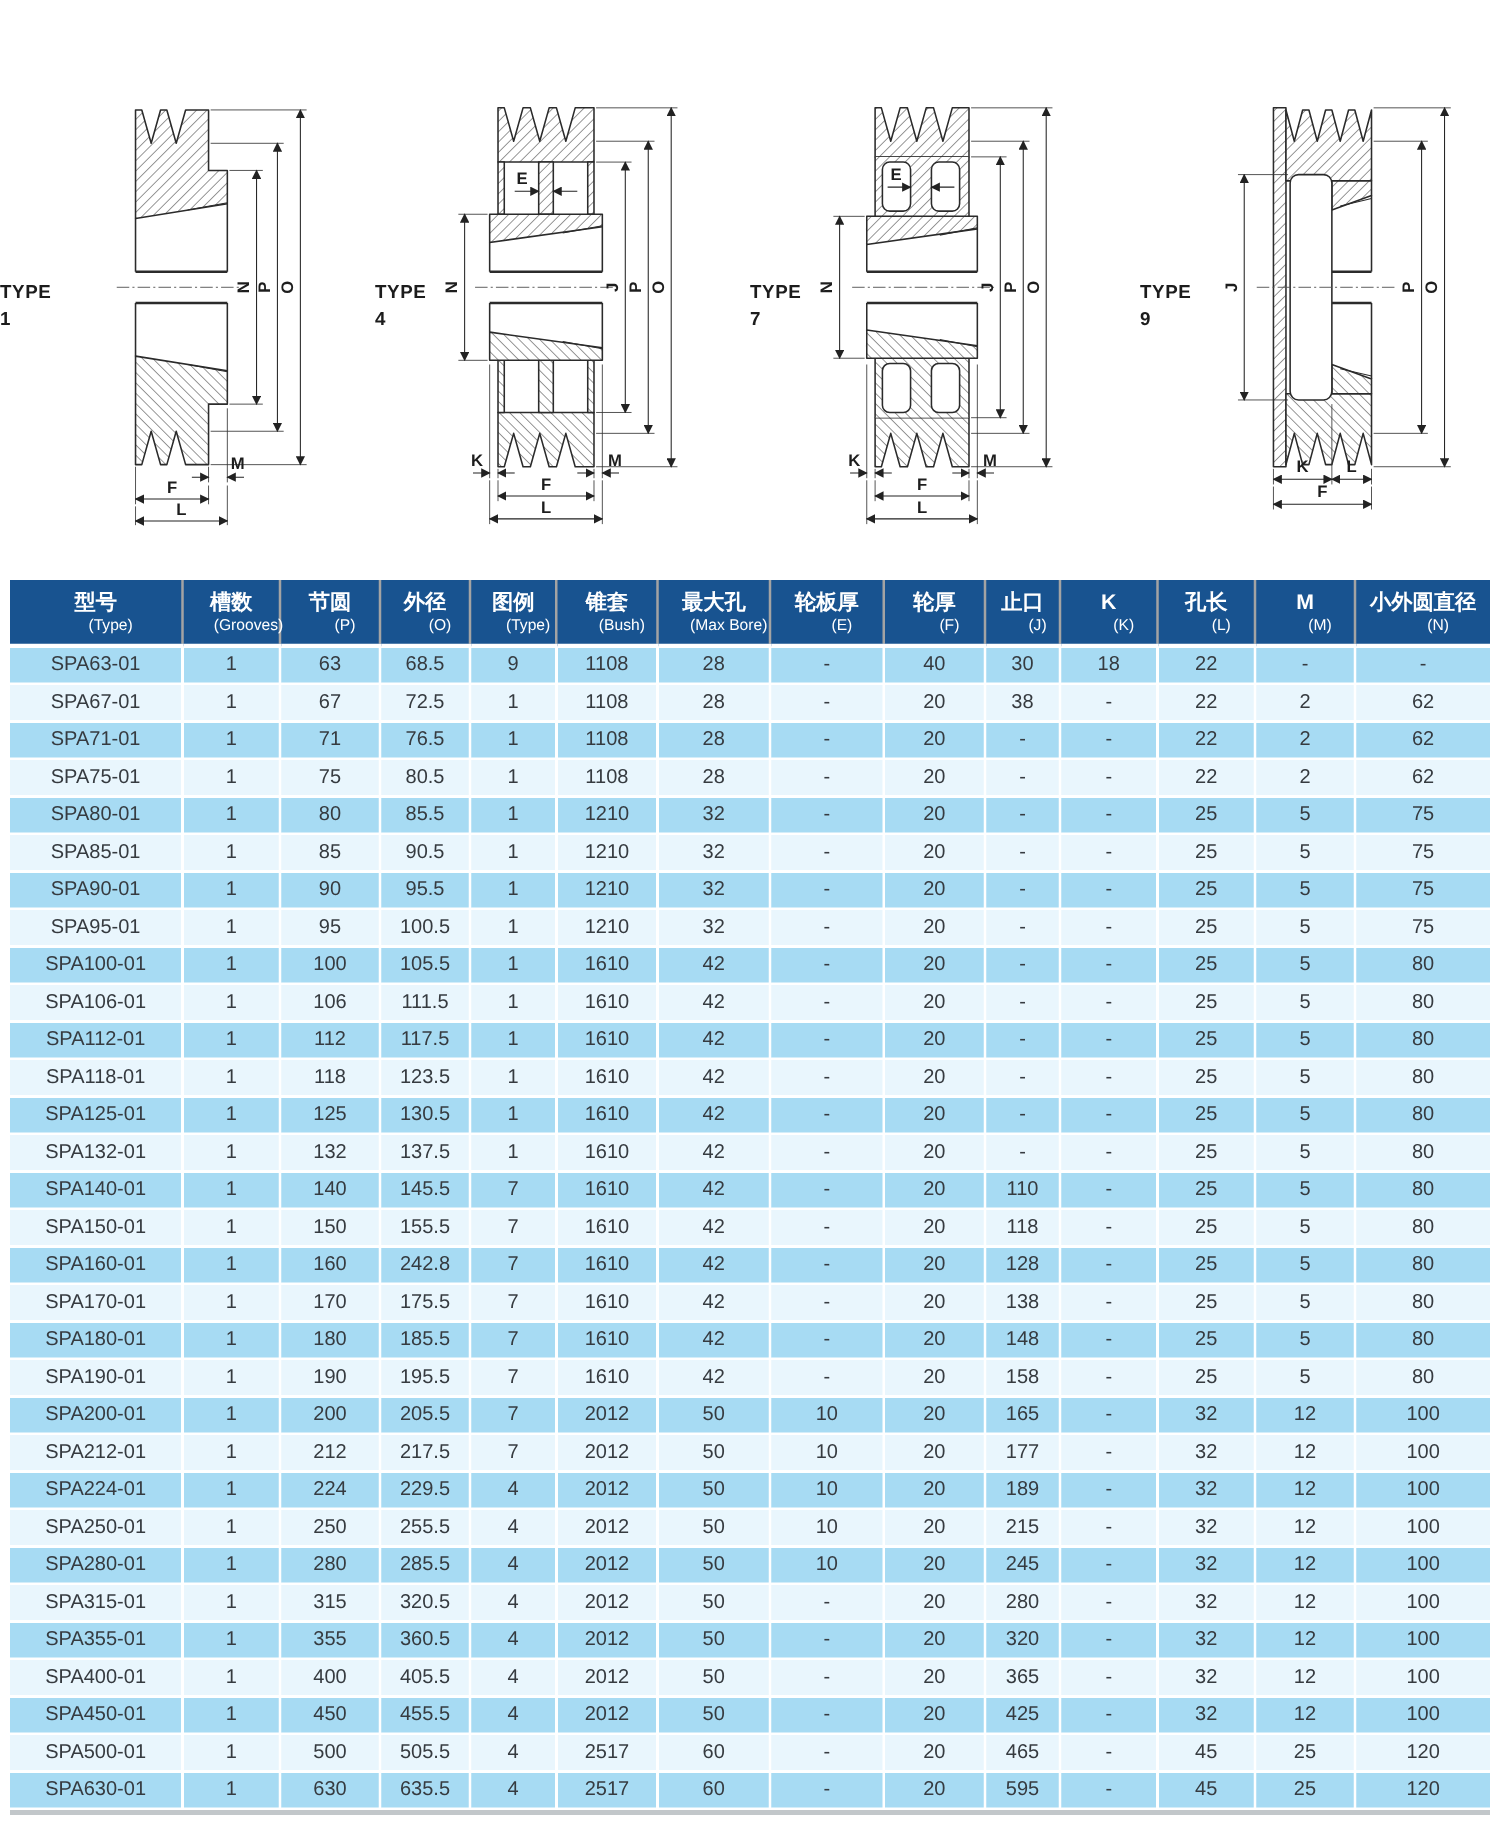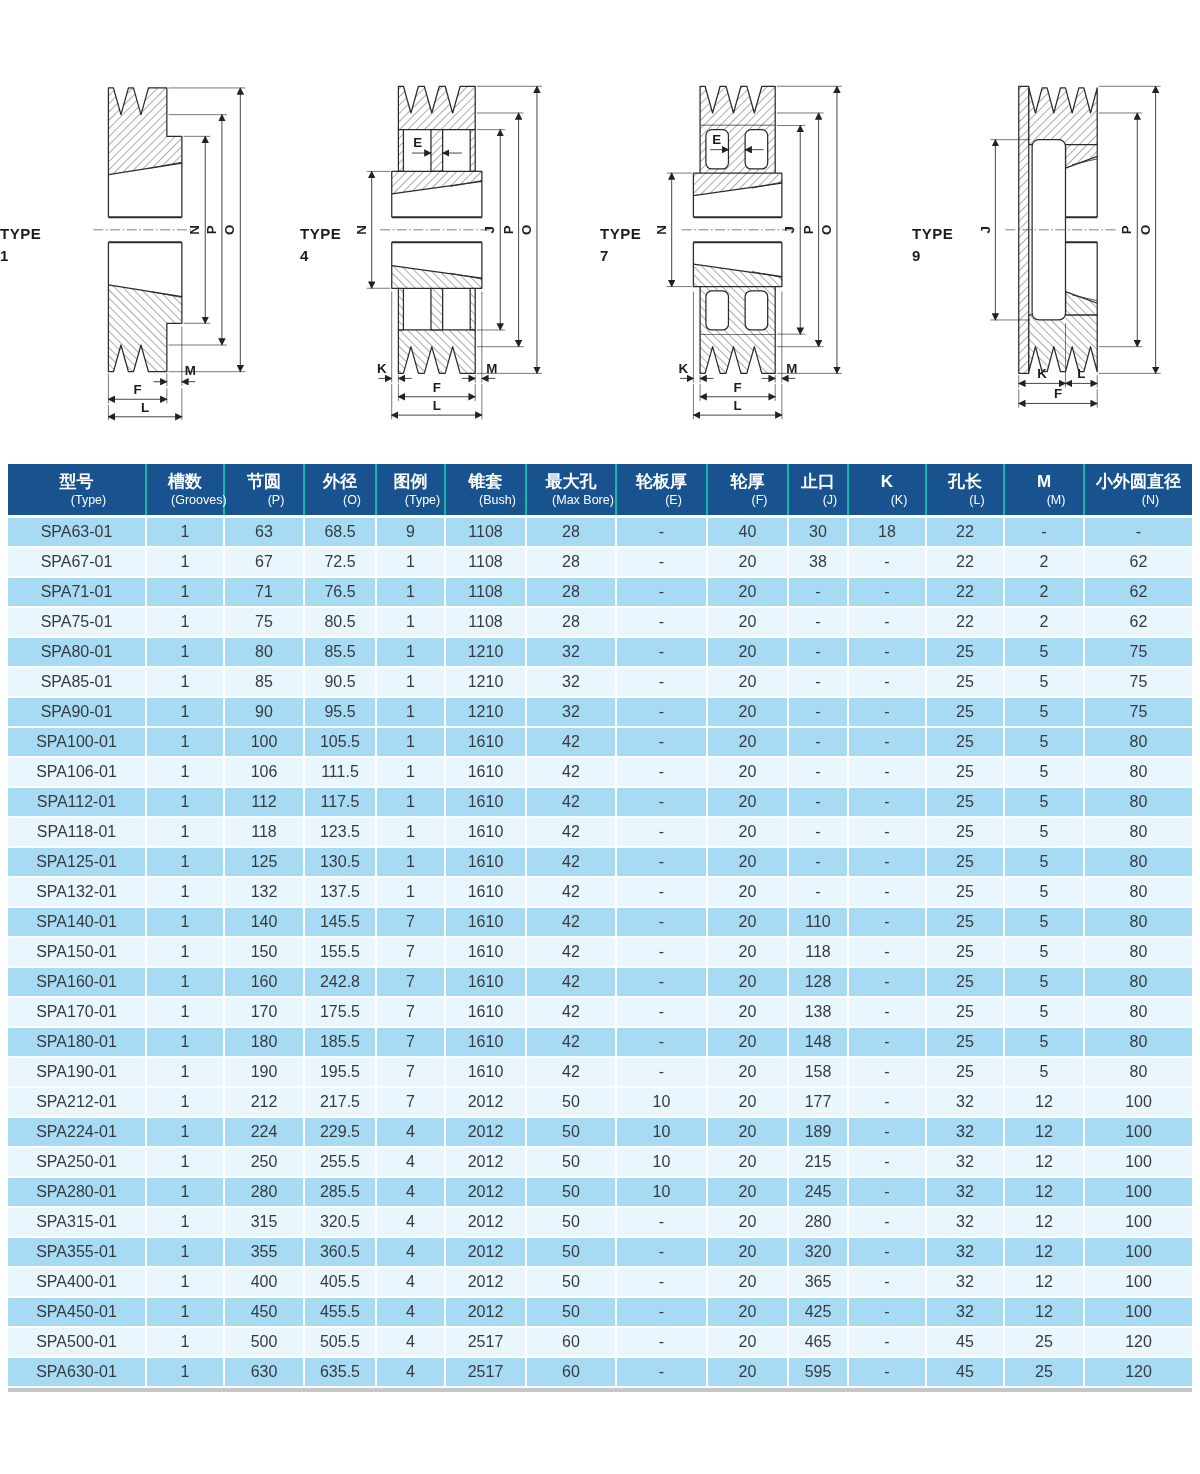--- a/index.html
+++ b/index.html
@@ -22,21 +22,21 @@
   .thin{fill:none;stroke:var(--line);stroke-width:1;}
   .bore{stroke:var(--line);stroke-width:2.4;}
   .cl{stroke:#555;stroke-width:.9;stroke-dasharray:12 3 2 3;fill:none;}
   .ext{stroke:#333;stroke-width:.8;}
   .dim{stroke:#222;stroke-width:1;fill:none;}
   .lab{font-family:"Liberation Sans",sans-serif;font-size:16px;font-weight:bold;fill:#1d1d1d;text-anchor:middle;}
   .whitebox{fill:#fff;stroke:var(--line);stroke-width:1.5;}
 
   
   .tbl{width:1184px;margin:8px 8px 0 8px;border-collapse:collapse;table-layout:fixed;}
-  .tbl thead th{background:var(--header-bg);color:#fff;border-right:2px solid #14b8a6;border-bottom:3px solid #fff;height:51px;padding:0;vertical-align:middle;}
+  .tbl thead th{background:var(--header-bg);color:#fff;border-right:2px solid #a3a3a3;border-bottom:3px solid #fff;height:51px;padding:0;vertical-align:middle;}
   .tbl thead th:last-child{border-right:none;}
   .tbl th .cn{font-size:17px;font-weight:bold;line-height:1.3;}
   .tbl th .en{font-size:12.5px;font-weight:normal;line-height:1.15;padding-left:24px;}
   .tbl tbody td{text-align:center;font-size:16px;color:var(--cell-text);height:28px;border-right:2px solid #fff;border-bottom:2px solid #fff;padding:0;white-space:nowrap;overflow:hidden;}
   .tbl tbody td:last-child{border-right:none;}
   .tbl tbody tr.odd{background:var(--row-odd);padding-left:20px;}
   .tbl tbody tr.even{background:var(--row-even);}
   .bottom-strip{height:4px;width:1184px;margin:0 8px;background:#c2c7ca;}
 </style>
 </head>
@@ -459,20 +459,36 @@
         <td>1210</td>
         <td>32</td>
         <td>-</td>
         <td>20</td>
         <td>-</td>
         <td>-</td>
         <td>25</td>
         <td>5</td>
         <td>75</td>
       </tr>
+      <tr class="even">
+        <td>SPA95-01</td>
+        <td>1</td>
+        <td>95</td>
+        <td>100.5</td>
+        <td>1</td>
+        <td>1210</td>
+        <td>32</td>
+        <td>-</td>
+        <td>20</td>
+        <td>-</td>
+        <td>-</td>
+        <td>25</td>
+        <td>5</td>
+        <td>75</td>
+      </tr>
       <tr class="odd">
         <td>SPA100-01</td>
         <td>1</td>
         <td>100</td>
         <td>105.5</td>
         <td>1</td>
         <td>1610</td>
         <td>42</td>
         <td>-</td>
         <td>20</td>
@@ -650,20 +666,36 @@
         <td>7</td>
         <td>1610</td>
         <td>42</td>
         <td>-</td>
         <td>20</td>
         <td>158</td>
         <td>-</td>
         <td>25</td>
         <td>5</td>
         <td>80</td>
+      </tr>
+      <tr class="odd">
+        <td>SPA200-01</td>
+        <td>1</td>
+        <td>200</td>
+        <td>205.5</td>
+        <td>7</td>
+        <td>2012</td>
+        <td>50</td>
+        <td>10</td>
+        <td>20</td>
+        <td>165</td>
+        <td>-</td>
+        <td>32</td>
+        <td>12</td>
+        <td>100</td>
       </tr>
       <tr class="even">
         <td>SPA212-01</td>
         <td>1</td>
         <td>212</td>
         <td>217.5</td>
         <td>7</td>
         <td>2012</td>
         <td>50</td>
         <td>10</td>

